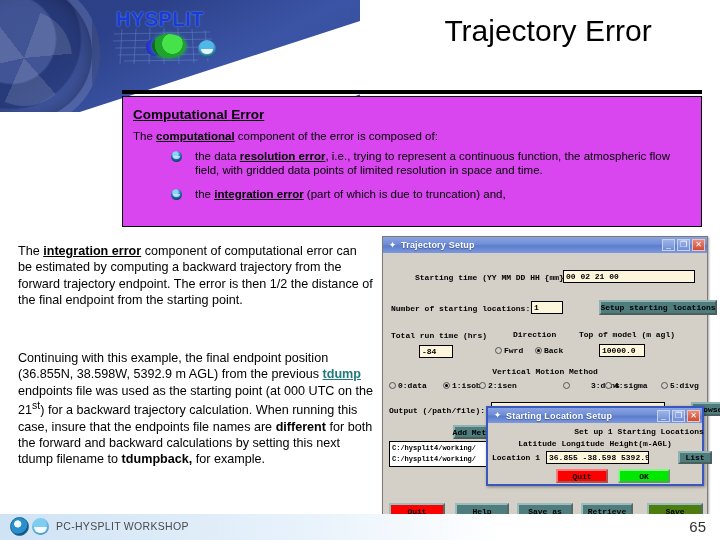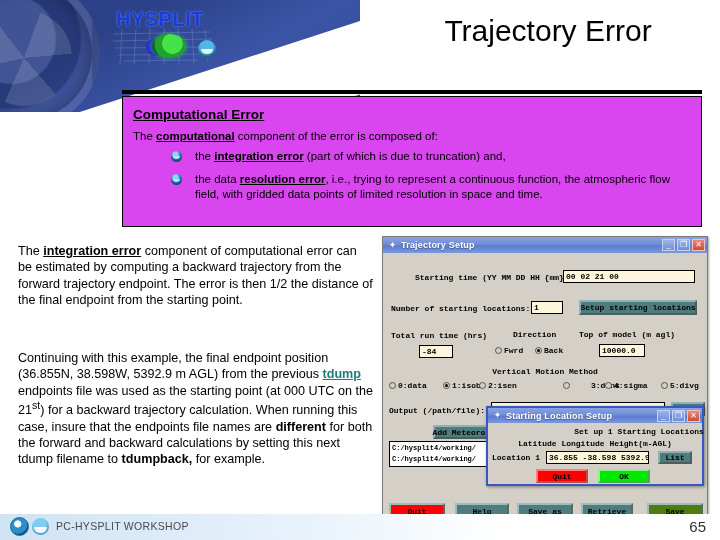--- a/index.html
+++ b/index.html
@@ -167,21 +167,21 @@
   }
   .fld {
     position:absolute; background:#fdf6dc; border:1px solid #000;
     font-family:"Liberation Mono", monospace; font-size:8px; color:#000;
     padding:1px 2px; white-space:nowrap; overflow:hidden; font-weight:bold;
   }
   .btn3d {
     position:absolute; background:#4f7d7d; color:#000;
     border:2px outset #8fb3b3;
     font-family:"Liberation Mono", monospace; font-size:8px; font-weight:bold;
-    display:flex; align-items:center; justify-content:center; white-space:nowrap;
+    display:flex; align-items:center; justify-content:center; white-space:nowrap;margin-left:20px;
   }
   .radio {
     position:absolute; font-family:"Liberation Mono", monospace; font-size:8px;
     color:#000; white-space:nowrap; display:flex; align-items:center; gap:2px;
     font-weight:bold;
   }
   .radio .dot {
     width:7px; height:7px; border:1px solid #555; border-radius:50%;
     background:#d4d0c8; display:inline-block; position:relative;
   }
@@ -277,24 +277,24 @@
 <div class="slide-title">Trajectory Error</div>
 
 <div class="ce-topbar"></div>
 <div class="ce-box">
   <div class="ce-h">Computational Error</div>
   <div class="ce-intro">
     <span>The </span><b>computational</b><span> component of the error is composed of:</span>
   </div>
   <ul class="bullets">
     <li>
-      <span class="bullet-dot"></span><span>the </span><b>integration error</b><span> (part of which is due to truncation) and,</span>
+      <span class="bullet-dot"></span><span>the data </span><b>resolution error</b><span>, i.e., trying to represent a continuous function, the atmospheric flow field, with gridded data points of limited resolution in space and time.</span>
     </li>
     <li>
-      <span class="bullet-dot"></span><span>the data </span><b>resolution error</b><span>, i.e., trying to represent a continuous function, the atmospheric flow field, with gridded data points of limited resolution in space and time.</span>
+      <span class="bullet-dot"></span><span>the </span><b>integration error</b><span> (part of which is due to truncation) and,</span>
     </li>
   </ul>
 </div>
 
 <div class="para" id="para1">
   <span>The </span><b class="ul">integration error</b><span>  component of computational error can be estimated by computing a backward trajectory from the forward trajectory endpoint. The error is then 1/2 the distance of the final endpoint from the starting point.</span>
 </div>
 
 <div class="para" id="para2">
   <span>Continuing with this example, the final endpoint position (36.855N, 38.598W, 5392.9 m AGL)  from the previous </span><span class="tdump-link">tdump</span><span> endpoints file was used as the starting point (at 000 UTC on the 21</span><sup>st</sup><span>) for a backward trajectory calculation.  When running this case, insure that the endpoints file names are </span><b>different</b><span> for both the forward and backward calculations by setting this next tdump filename to </span><b>tdumpback,</b><span> for example.</span>

